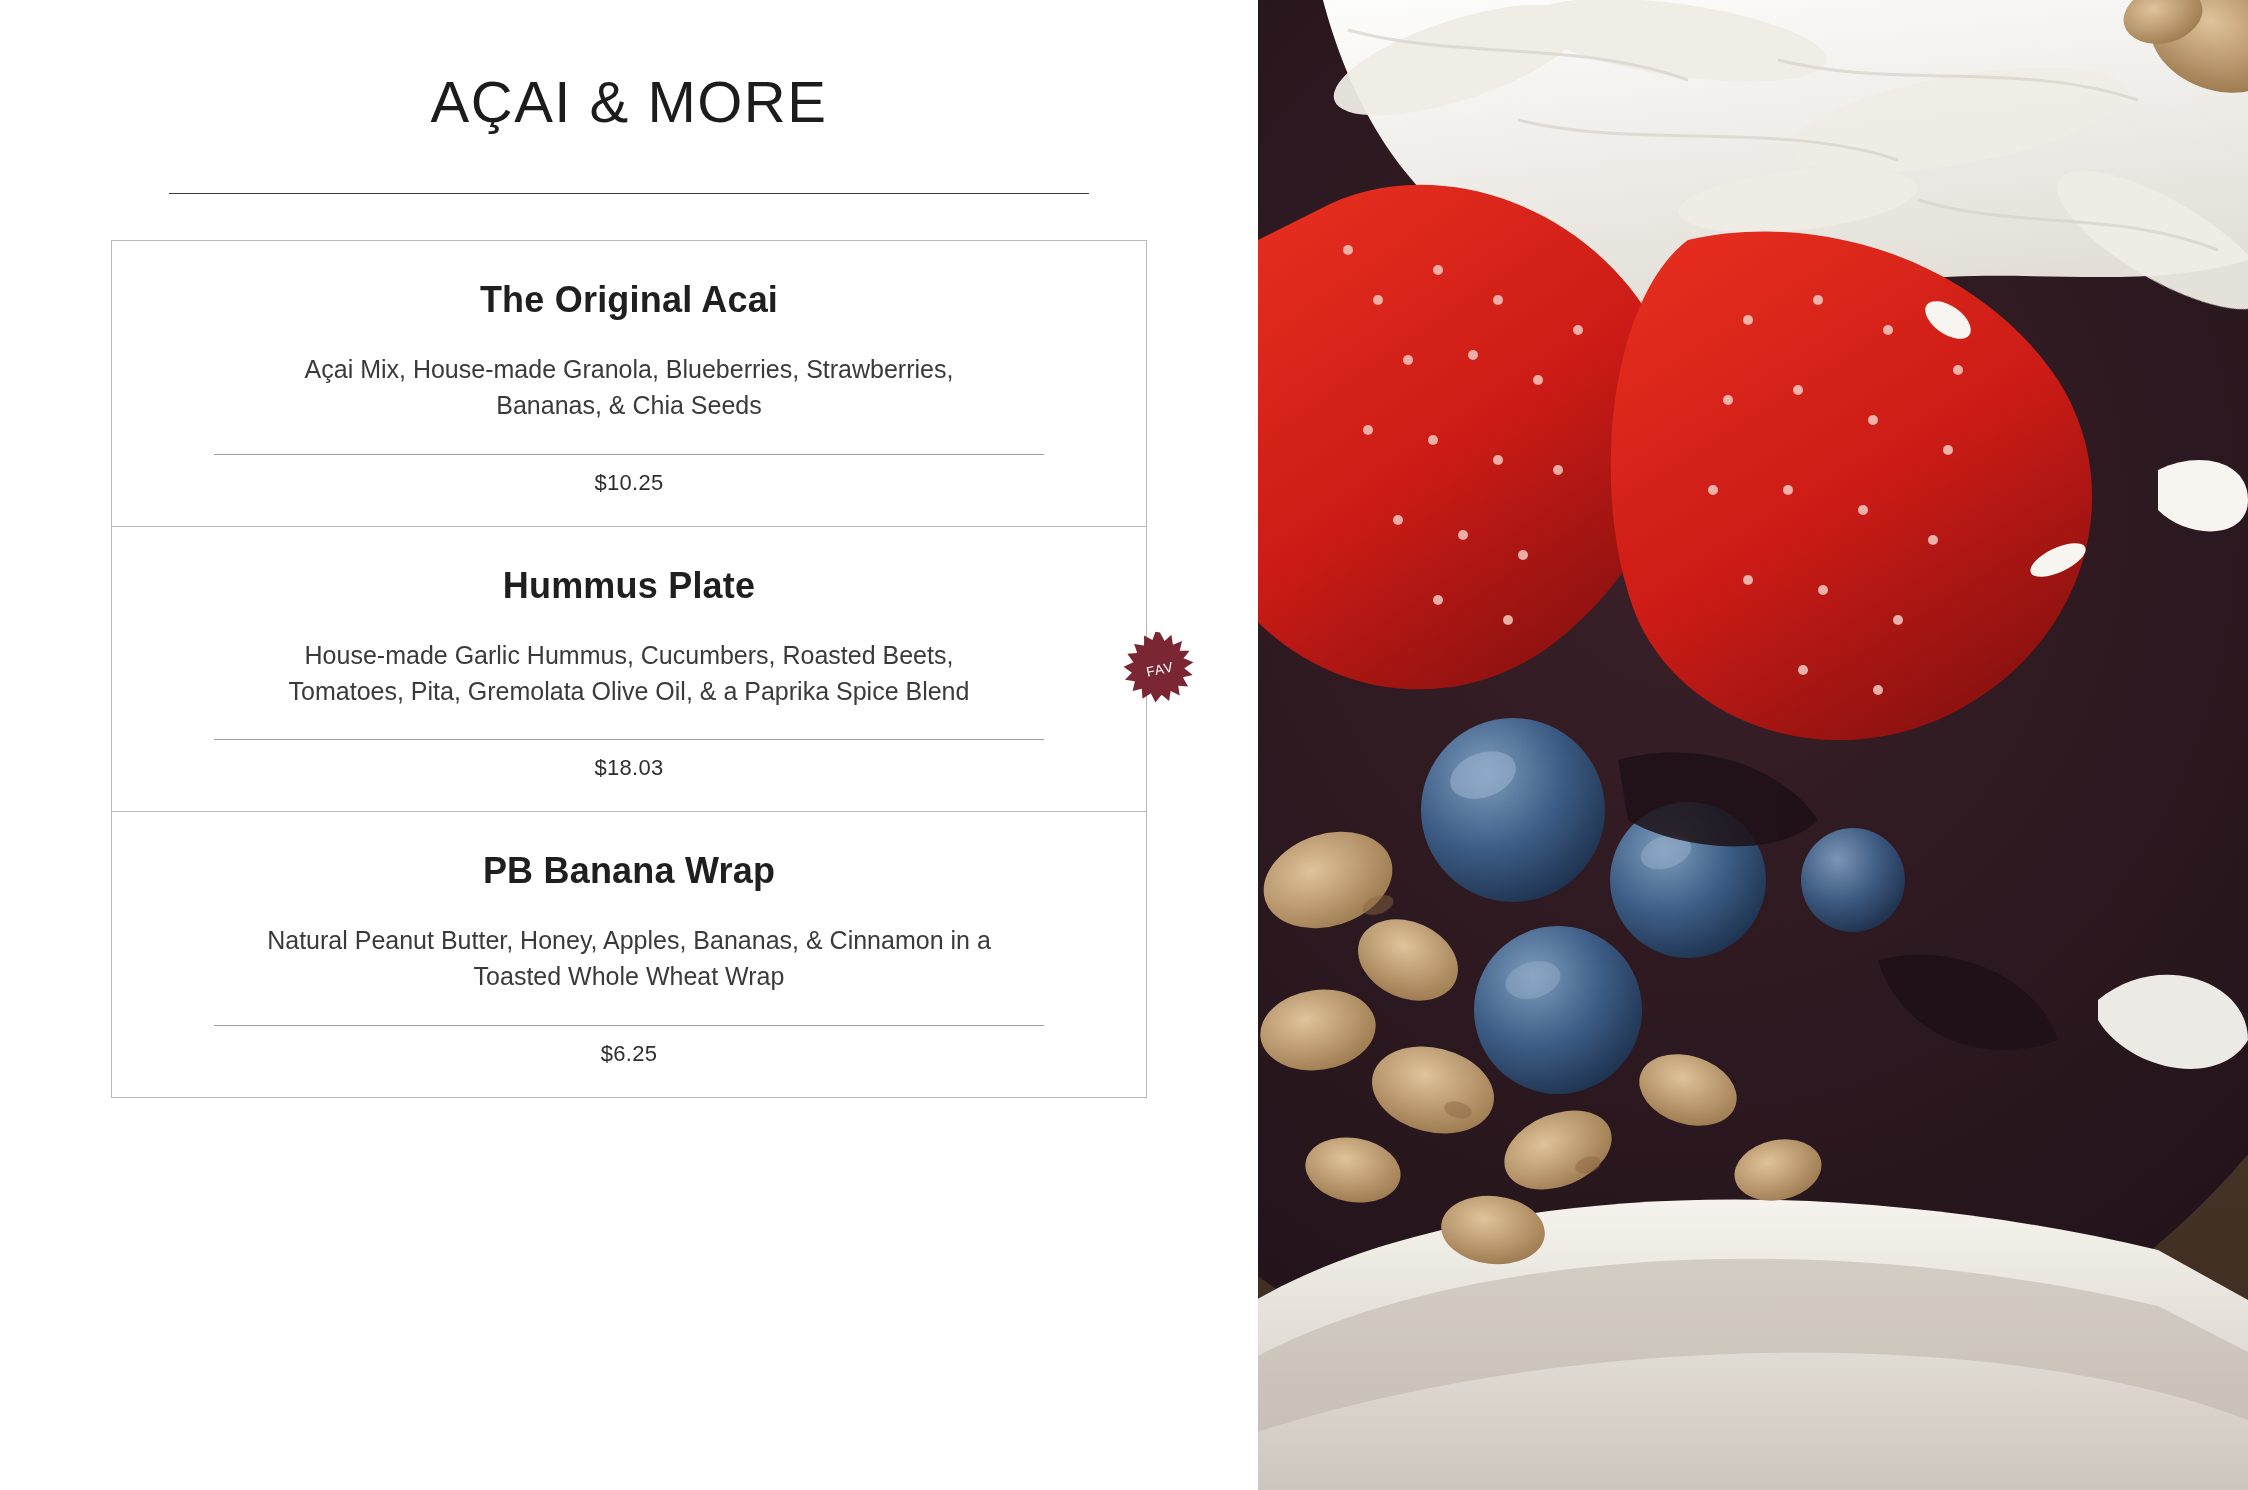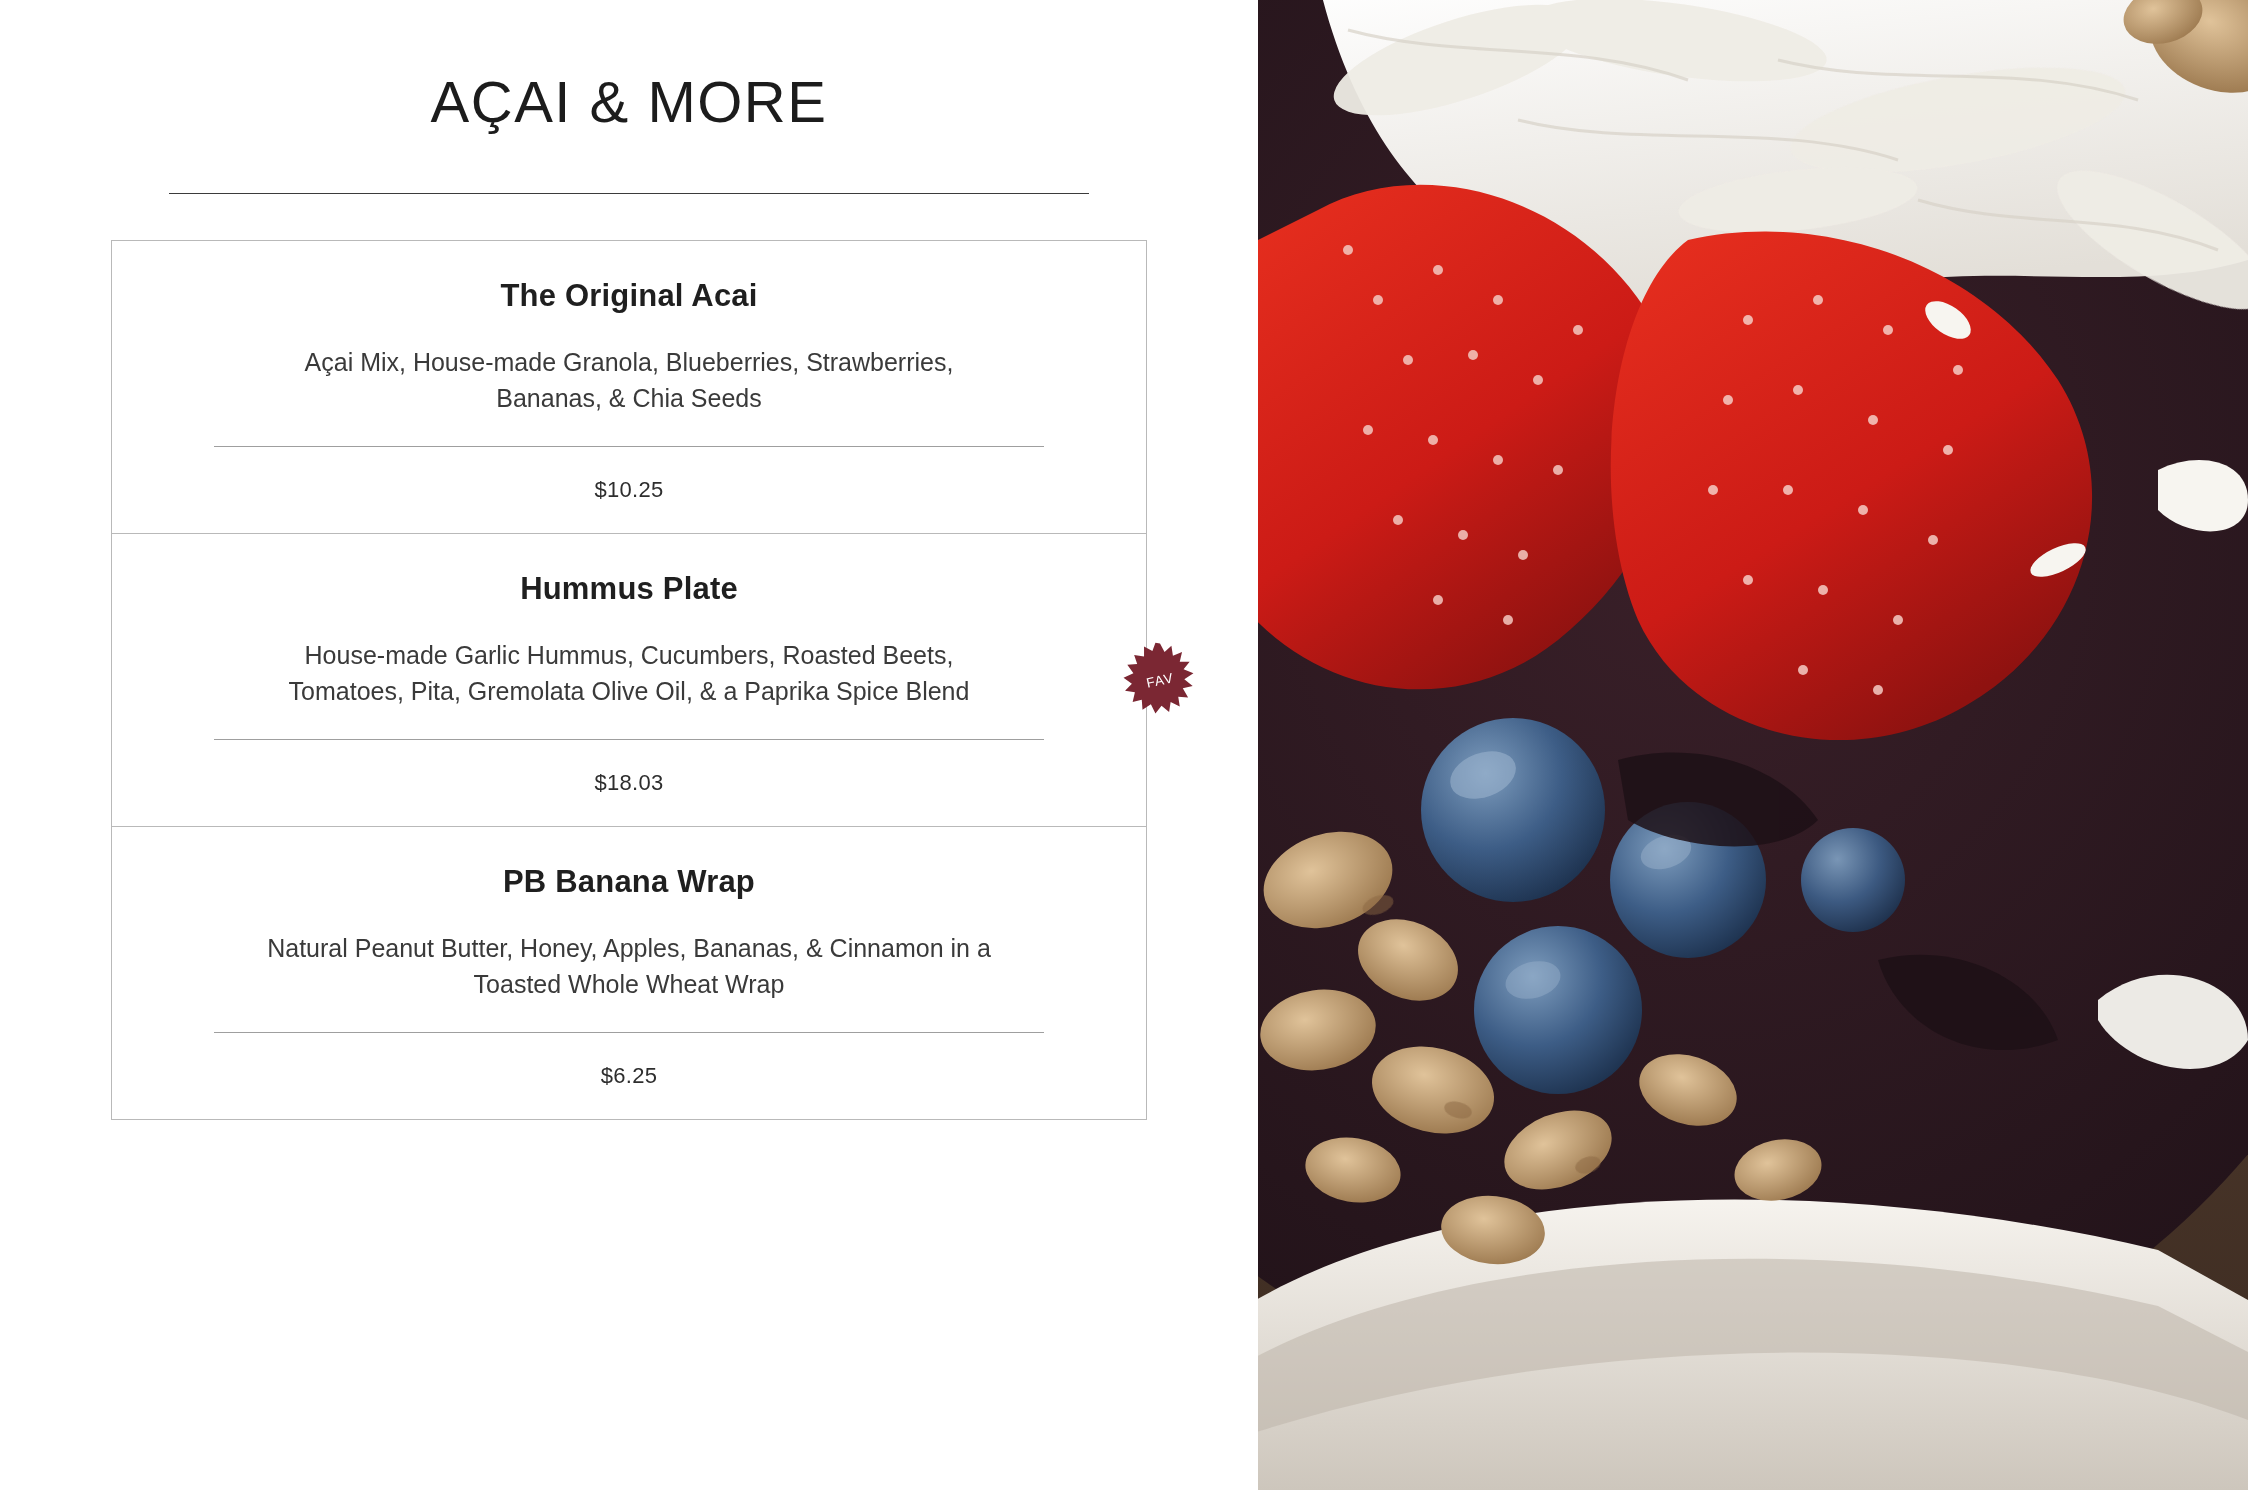--- a/index.html
+++ b/index.html
@@ -54,21 +54,21 @@
   .menu-item {
     border-bottom: 1px solid #b9b9b9;
     padding: 32px 0 30px 0;
     position: relative;
   }
   .menu-item:last-child {
     border-bottom: none;
   }
   .item-name {
     text-align: center;
-    font-size: 31px;
+    font-size: 36px;
     font-weight: bold;
     color: #1f1f1f;
     letter-spacing: 0.2px;
     margin: 0 0 8px 0;
     line-height: 1.5;
   }
   .item-desc {
     text-align: center;
     font-size: 25px;
     color: #3a3a3a;
@@ -80,21 +80,21 @@
   .item-rule {
     width: 830px;
     height: 1px;
     background: #9f9f9f;
     margin: 30px auto 0 auto;
   }
   .item-price {
     text-align: center;
     font-size: 22px;
     color: #2e2e2e;
-    margin-top: 30px;
+    margin-top: 15px;
     letter-spacing: 0.3px;
   }
   
   .fav-badge {
     position: absolute;
     right: -52px;
     top: 50%;
     transform: translateY(-50%);
     width: 76px;
     height: 76px;

